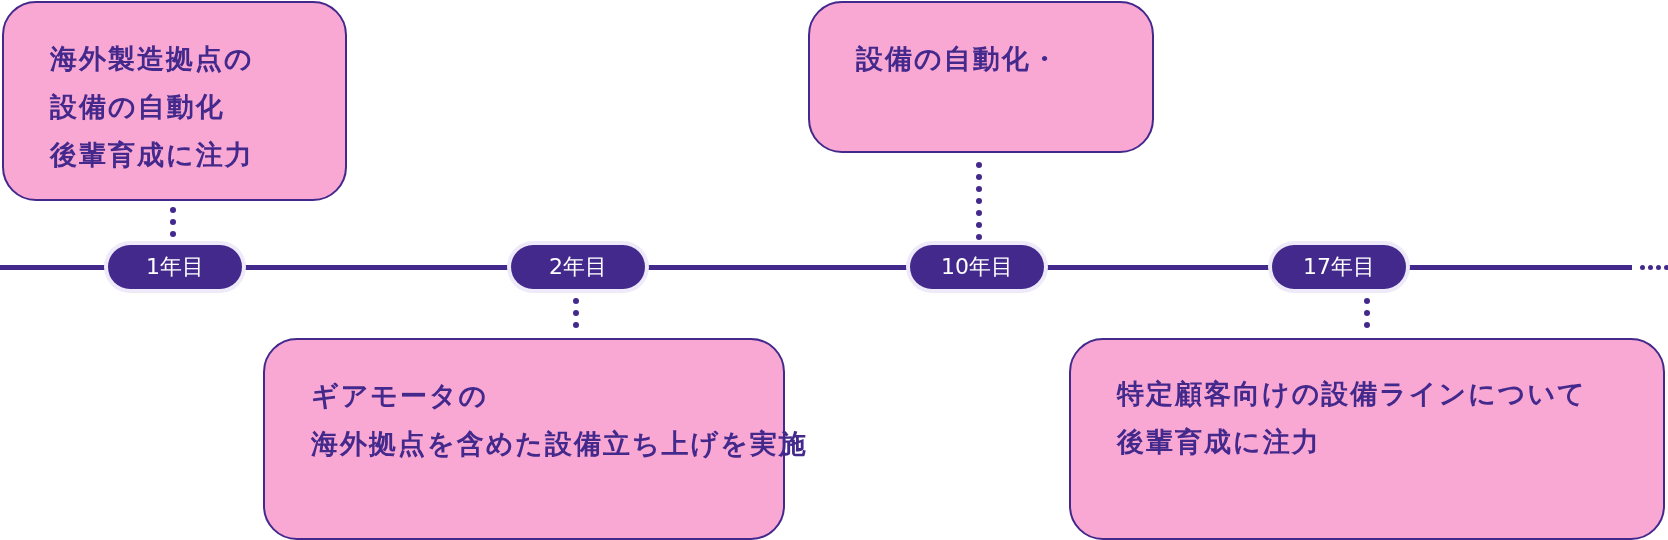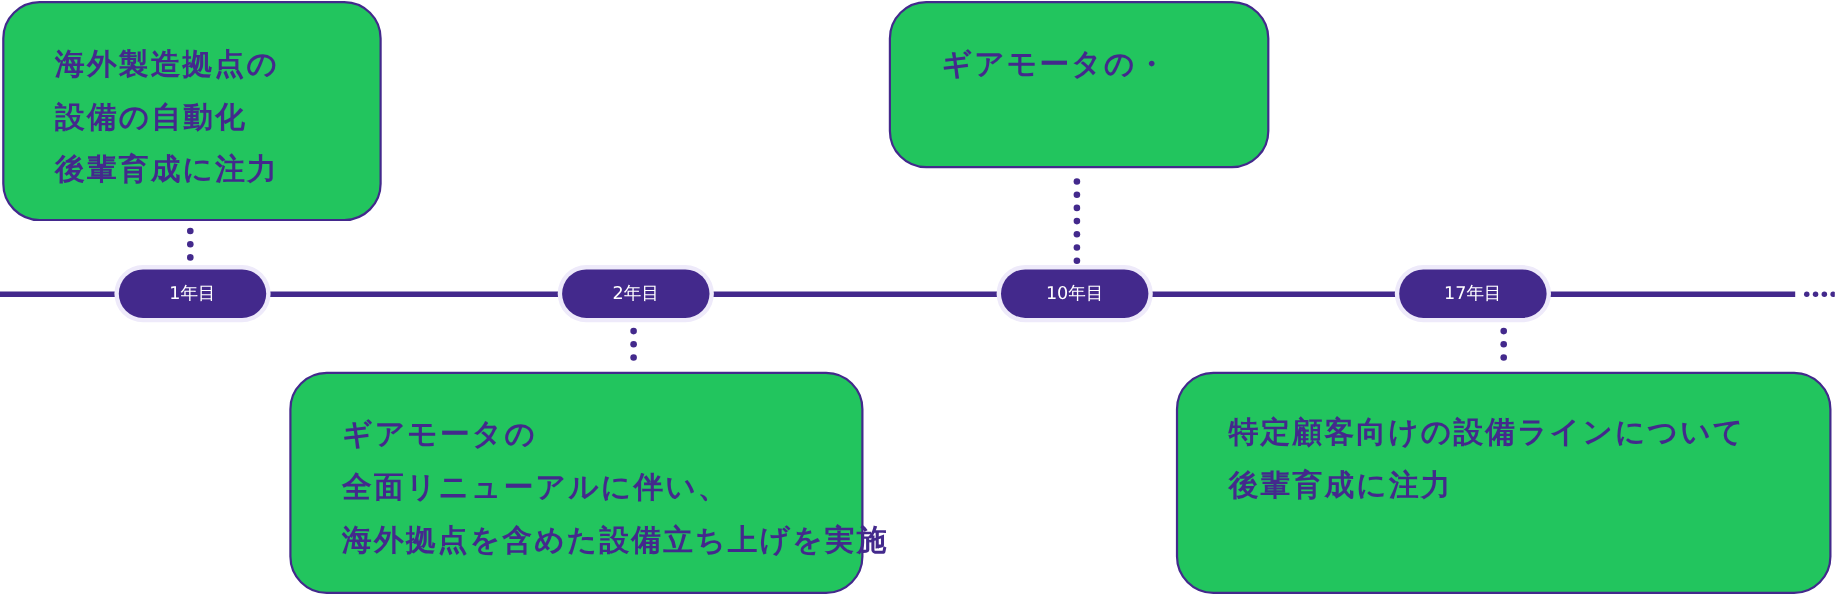--- a/index.html
+++ b/index.html
@@ -1,29 +1,29 @@
 <!DOCTYPE html>
 <html><head>
   <meta charset="utf-8">
   <style>
     html, body { margin: 0; padding: 0; background: #ffffff; }
     body { width: 1668px; height: 540px; position: relative; overflow: hidden;
            font-family: "DejaVu Sans", sans-serif; }
-    .card { position: absolute; box-sizing: border-box; background: #22c55e;
+    .card { position: absolute; box-sizing: border-box; background: #f9a8d4;
             border: 2px solid #43298c; border-radius: 34px; color: #43298c;
             font-weight: bold; font-size: 27px; line-height: 48px; letter-spacing: 2px; }
     .card .line { display: block; white-space: nowrap; }
     .axis { position: absolute; left: 0; top: 265px; height: 5px; width: 1632px; background: #43298c; }
     .ellipsis { position: absolute; top: 265px; left: 1640px; width: 28px; height: 5px; }
     .ellipsis span { position: absolute; top: 0; width: 5px; height: 5px; border-radius: 50%; background: #43298c; }
     .pill { position: absolute; top: 245px; height: 44px; width: 134px; box-sizing: border-box;
             background: #43298c; color: #ffffff; border-radius: 22px;
             box-shadow: 0 0 0 4px #eeeafa;
             display: flex; align-items: center; justify-content: center;
-            font-family: "DejaVu Sans", sans-serif; font-size: 16px; }
+            font-family: "DejaVu Sans", sans-serif; font-size: 22px; }
     .dots { position: absolute; width: 6px; }
     .dots span { display: block; width: 6px; height: 6px; border-radius: 50%; background: #43298c; margin-bottom: 6px; }
   </style>
 </head>
 <body>
 
 <div class="axis"></div>
 <div class="ellipsis">
   <span style="left:0"></span>
     <span style="left:8px"></span>
@@ -44,26 +44,25 @@
 <div class="pill" style="left:108px;">1年目</div>
 
 <div class="dots" style="left:573px; top:298px;">
   <span></span>
     <span></span>
     <span></span>
 </div>
 <div class="pill" style="left:511px;">2年目</div>
 <div class="card" style="left:263px; top:338px; width:522px; height:202px; padding:32px 0 0 46px;">
   <span class="line">ギアモータの</span>
-  <span class="line">全面リニューアルに伴い、</span>
   <span class="line">海外拠点を含めた設備立ち上げを実施</span>
 </div>
 
 <div class="card" style="left:808px; top:1px; width:346px; height:152px; padding:32px 0 0 46px;">
-  <span class="line">ギアモータの・</span>
+  <span class="line">設備の自動化・</span>
 </div>
 <div class="dots" style="left:976px; top:162px;">
   <span></span>
     <span></span>
     <span></span>
     <span></span>
     <span></span>
     <span></span>
     <span></span>
 </div>

